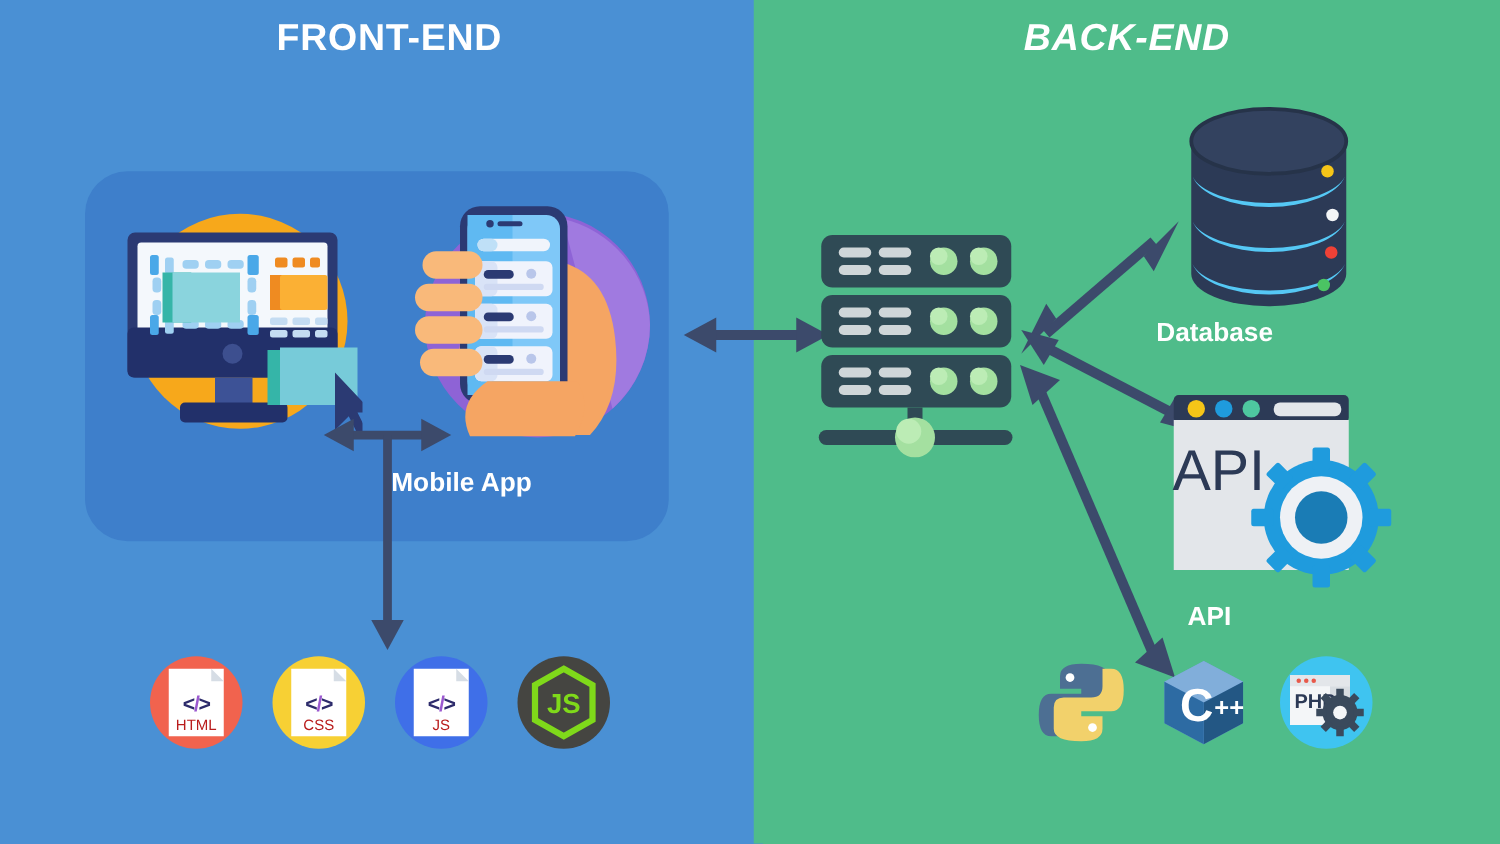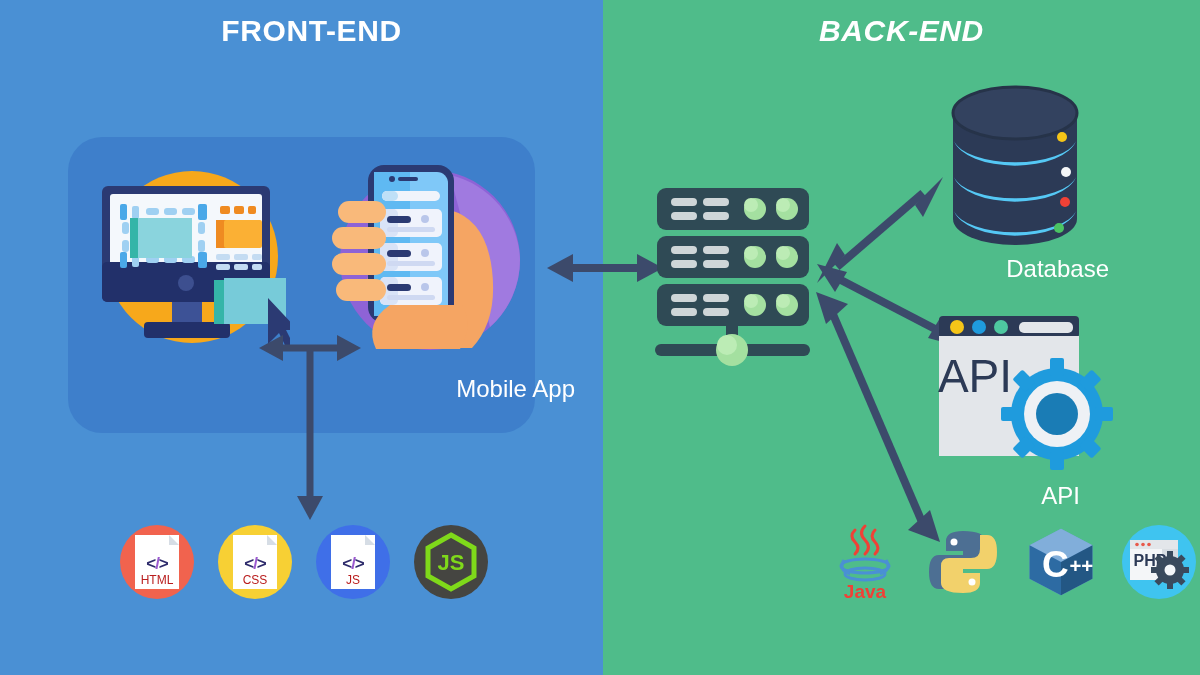--- a/index.html
+++ b/index.html
@@ -20,22 +20,22 @@
   #front-title{left:0;width:623px;top:14px;text-align:center;}
   #back-title{left:603px;width:597px;top:14px;font-style:italic;}
 
   
   .front-card{
     position:absolute;left:68px;top:137px;width:467px;height:296px;
     background:#3e7fcb;border-radius:34px;
   }
 
   .label{
-    position:absolute;color:#ffffff;font-weight:normal;font-size:24px;
-    text-align:right;white-space:nowrap;
+    position:absolute;color:#ffffff;font-weight:bold;font-size:21px;
+    text-align:left;white-space:nowrap;
   }
   #web-app-label{left:68px;width:222px;top:375px;}
   #mobile-app-label{left:313px;width:262px;top:375px;}
   #server-label{left:630px;width:200px;top:379px;}
   #database-label{left:925px;width:184px;top:255px;}
   #api-label{left:950px;width:130px;top:482px;}
 
   .abs{position:absolute;}
 
   
@@ -319,34 +319,20 @@
     <div class="badge" style="background:#454541;">
       <svg width="56" height="60" viewBox="0 0 56 60">
         <path d="M28 3 L51 16 L51 44 L28 57 L5 44 L5 16 Z" fill="none" stroke="#7fd91a" stroke-width="5"></path>
         <text x="28" y="38" font-family="Liberation Sans, sans-serif" font-size="22" font-weight="bold" fill="#7fd91a" text-anchor="middle">JS</text>
       </svg>
     </div>
   </div>
 
   <div class="badge-row" id="backend-stack">
 
-    <div class="badge plain">
-      <svg width="74" height="80" viewBox="0 0 74 80">
-        <g stroke="#ef4136" stroke-width="3" fill="none" stroke-linecap="round">
-          <path d="M37 4 q-7 7 0 14 q7 7 0 14"></path>
-          <path d="M27 8 q-6 6 0 12 q6 6 0 12"></path>
-          <path d="M47 8 q-6 6 0 12 q6 6 0 12"></path>
-        </g>
-        <ellipse cx="37" cy="44" rx="24" ry="7" fill="none" stroke="#4a90d4" stroke-width="3"></ellipse>
-        <ellipse cx="37" cy="52" rx="20" ry="6" fill="none" stroke="#4a90d4" stroke-width="3"></ellipse>
-        <path d="M16 38 q-6 10 6 14" fill="none" stroke="#4a90d4" stroke-width="3"></path>
-        <path d="M58 38 q6 10 -6 14" fill="none" stroke="#4a90d4" stroke-width="3"></path>
-        <text x="37" y="76" font-family="Liberation Sans, sans-serif" font-size="19" font-weight="bold" fill="#ef4136" text-anchor="middle">Java</text>
-      </svg>
-    </div>
 
     <div class="badge plain">
       <svg width="70" height="70" viewBox="0 0 70 70">
         <path d="M35 4 q-17 0 -17 10 l0 10 l17 0 l0 4 l-24 0 q-10 0 -10 17 q0 17 10 17 l7 0
                  l0 -14 q0 -9 9 -9 l22 0 q8 0 8 -8 l0 -17 q0 -10 -22 -10 z" fill="#4d6f93"></path>
         <path d="M35 66 q17 0 17 -10 l0 -10 l-17 0 l0 -4 l24 0 q10 0 10 -17 q0 -17 -10 -17 l-7 0
                  l0 14 q0 9 -9 9 l-22 0 q-8 0 -8 8 l0 17 q0 10 22 10 z" fill="#f2d16b"></path>
         <circle cx="26" cy="15" r="3.5" fill="#ffffff"></circle>
         <circle cx="44" cy="55" r="3.5" fill="#ffffff"></circle>
       </svg>

